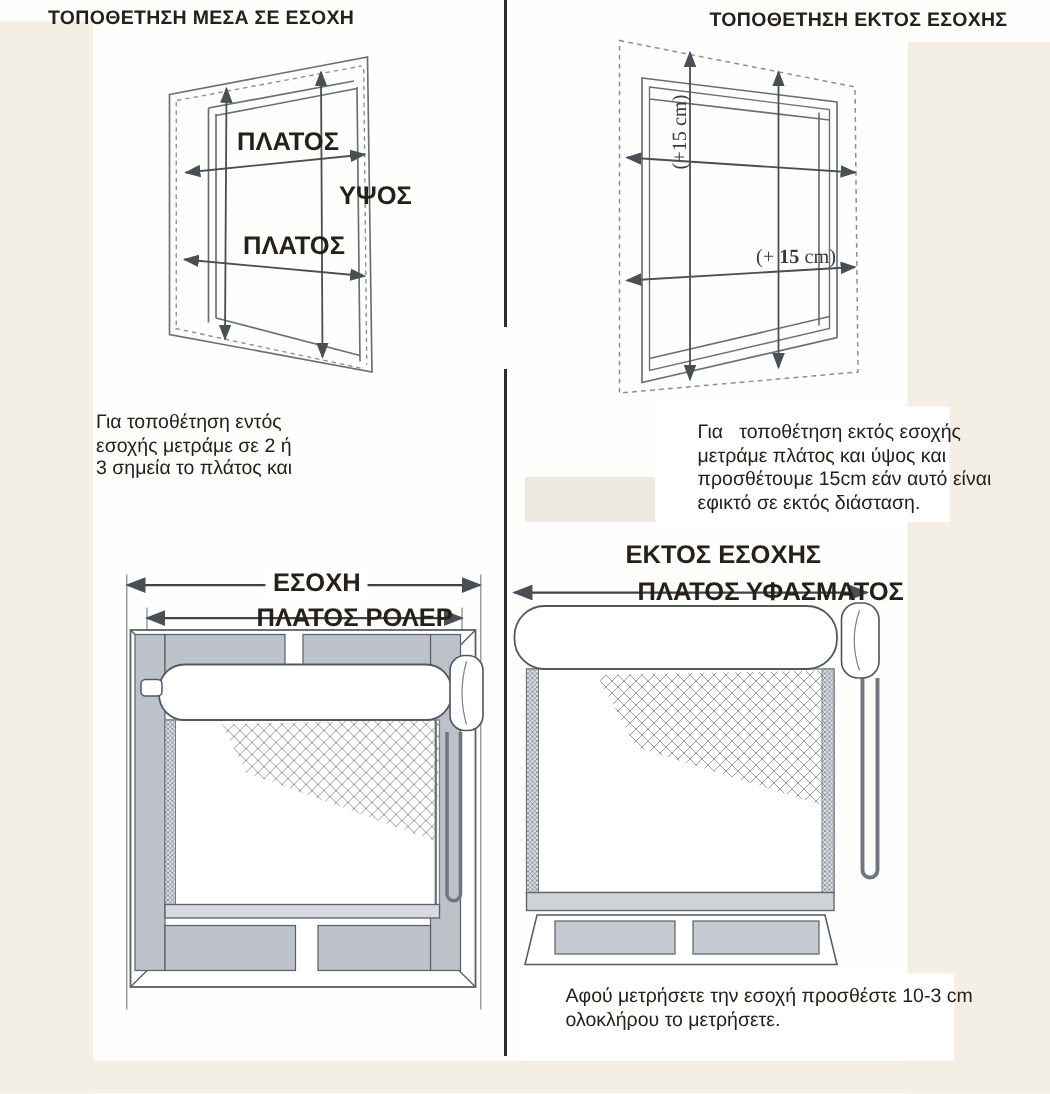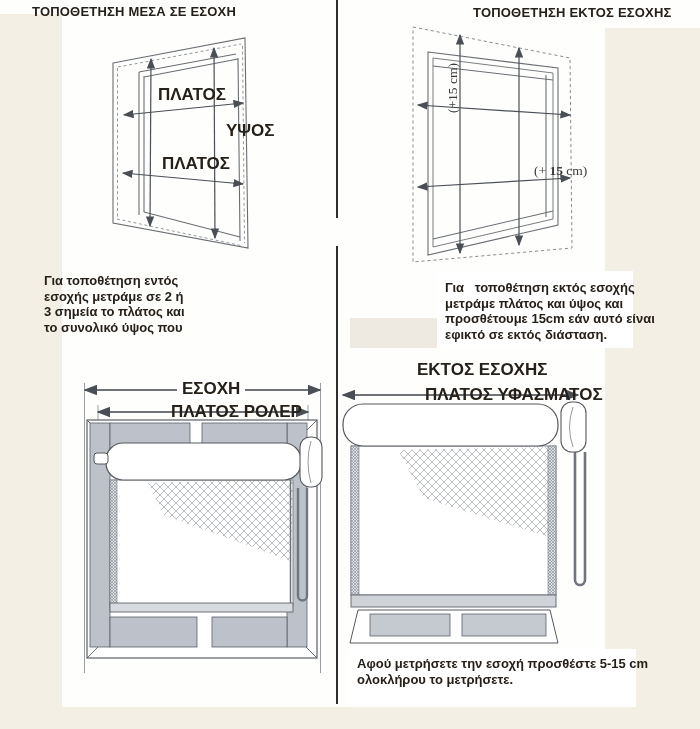--- a/index.html
+++ b/index.html
@@ -4,21 +4,21 @@
 <style>
   html,body{margin:0;padding:0;}
   .canvas{position:relative;width:700px;height:729px;background:#fefefd;overflow:hidden;
           font-family:"Liberation Sans","DejaVu Sans",sans-serif;color:#26201a;}
   .abs{position:absolute;}
   .beige{background:#f4efe5;}
   .whitebox{background:#ffffff;}
   .divider{width:2px;background:#2f2f2f;}
   .title{font-size:13px;font-weight:bold;letter-spacing:.2px;white-space:pre;}
   .dimlabel{font-size:17px;font-weight:bold;white-space:pre;}
-  .caption div{font-size:13px;font-weight:bold;line-height:15.6px;white-space:pre;}
+  .caption div{font-size:13px;font-weight:normal;line-height:15.6px;white-space:pre;margin-left:20px;}
   .serif{font-family:"Liberation Serif","DejaVu Serif",serif;font-size:13.5px;color:#3a3a3a;white-space:pre;}
   .rot{transform:rotate(-90deg);transform-origin:center center;text-align:center;}
   .labelbg{background:#ffffff;padding:0 5px;}
   svg{position:absolute;overflow:visible;}
 </style>
 </head>
 <body>
 
 <div class="canvas">
 
@@ -133,40 +133,39 @@
   </svg>
 
   <div class="abs title" style="left:32px;top:4px;">ΤΟΠΟΘΕΤΗΣΗ ΜΕΣΑ ΣΕ ΕΣΟΧΗ</div>
   <div class="abs title" style="left:473px;top:5px;">ΤΟΠΟΘΕΤΗΣΗ ΕΚΤΟΣ ΕΣΟΧΗΣ</div>
 
   <div class="abs dimlabel" style="left:158px;top:85px;">ΠΛΑΤΟΣ</div>
   <div class="abs dimlabel" style="left:226px;top:121px;">ΥΨΟΣ</div>
   <div class="abs dimlabel" style="left:162px;top:154px;">ΠΛΑΤΟΣ</div>
 
   <div class="abs serif rot" style="left:418px;top:80px;width:70px;">(+15 cm)</div>
-  <div class="abs serif" style="left:534px;top:163px;"><span>(+ </span><b>15</b><span> cm)</span></div>
+  <div class="abs serif" style="left:504px;top:163px;"><span>(+ </span><b>15</b><span> cm)</span></div>
 
   <div class="abs caption" style="left:44px;top:273px;">
     <div>Για τοποθέτηση εντός</div>
     <div>εσοχής μετράμε σε 2 ή</div>
     <div>3 σημεία το πλάτος και</div>
-    <div>το συνολικό ύψος που</div>
   </div>
 
   <div class="abs caption" style="left:445px;top:280px;">
     <div>Για   τοποθέτηση εκτός εσοχής</div>
     <div>μετράμε πλάτος και ύψος και</div>
     <div>προσθέτουμε 15cm εάν αυτό είναι</div>
     <div>εφικτό σε εκτός διάσταση.</div>
   </div>
 
   <div class="abs dimlabel labelbg" style="left:177px;top:379px;">ΕΣΟΧΗ</div>
   <div class="abs dimlabel" style="left:171px;top:402px;">ΠΛΑΤΟΣ ΡΟΛΕΡ</div>
 
   <div class="abs dimlabel" style="left:417px;top:360px;">ΕΚΤΟΣ ΕΣΟΧΗΣ</div>
   <div class="abs dimlabel" style="left:425px;top:385px;">ΠΛΑΤΟΣ ΥΦΑΣΜΑΤΟΣ</div>
 
   <div class="abs caption" style="left:357px;top:656px;">
-    <div>Αφού μετρήσετε την εσοχή προσθέστε 5-15 cm</div>
+    <div>Αφού μετρήσετε την εσοχή προσθέστε 10-3 cm</div>
     <div>ολοκλήρου το μετρήσετε.</div>
   </div>
 
 </div>
 
 </body></html>

